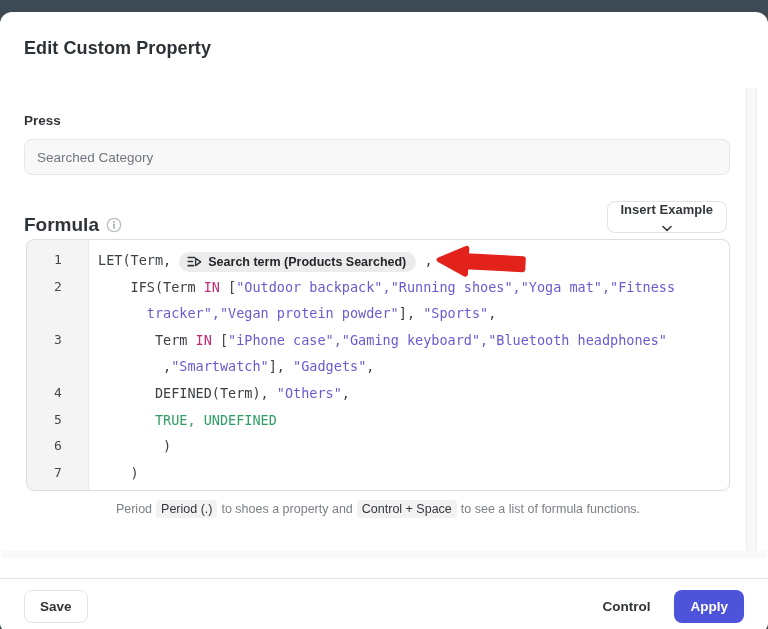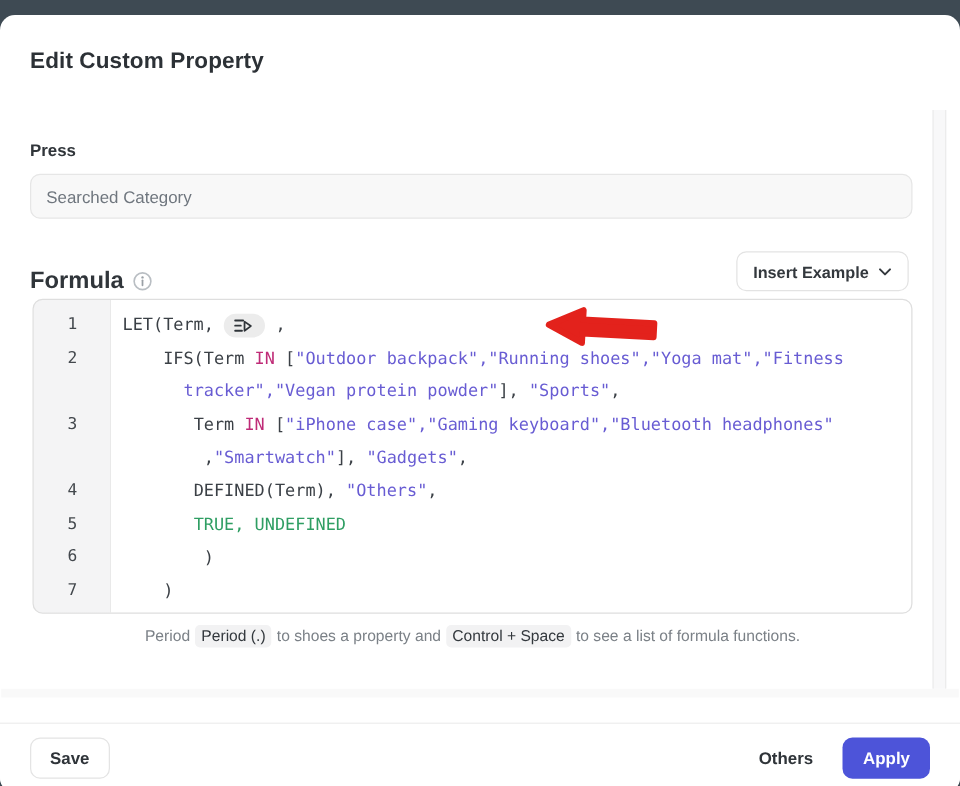--- a/index.html
+++ b/index.html
@@ -32,20 +32,21 @@
   .formula-label-row{
     position:absolute;left:24px;top:202px;display:flex;align-items:center;gap:7px;
   }
   .formula-label{font-size:19px;font-weight:700;color:#30353a;}
   .insert-btn{
     position:absolute;right:41px;top:189px;height:32px;
     display:flex;align-items:center;gap:8px;padding:0 13px;
     background:#fff;border:1px solid #e3e3e3;border-radius:8px;
     font-family:"Liberation Sans",sans-serif;font-size:13px;font-weight:700;color:#33383d;
     cursor:pointer;
+    flex-direction:column;
   }
   .editor{
     position:absolute;left:26px;right:38px;top:227px;height:250px;
     border:1px solid #dedede;border-radius:8px;overflow:hidden;
     background:linear-gradient(to right,#f4f4f5 61px,#e9e9e9 61px,#e9e9e9 62px,#ffffff 62px);
   }
   .code-rows{padding-top:7px;}
   .code-row{display:flex;height:26.6px;line-height:26.6px;}
   .ln{
     width:62px;flex:0 0 62px;text-align:center;
@@ -129,21 +130,21 @@
 
   <div class="editor">
     <div class="code-rows" id="code-rows">
         <div class="code-row">
           <div class="ln">1</div>
           <div class="ct"><span class="seg-plain">LET(Term, </span><span class="chip"><span style="display:inline-flex;"><svg width="15" height="15" viewBox="0 0 16 16" fill="none">
                   <line x1="1.2" y1="3.6" x2="8" y2="3.6" stroke="#2f3439" stroke-width="1.6" stroke-linecap="round"></line>
                   <line x1="1.2" y1="8" x2="6" y2="8" stroke="#2f3439" stroke-width="1.6" stroke-linecap="round"></line>
                   <line x1="1.2" y1="12.4" x2="7" y2="12.4" stroke="#2f3439" stroke-width="1.6" stroke-linecap="round"></line>
                   <path d="M9.2 4.6 L14.6 8.4 L9.2 12.4 Z" stroke="#2f3439" stroke-width="1.5" stroke-linejoin="round" fill="#ececec"></path>
-                </svg></span></span><span class="seg-plain"> ,</span></div>
+                </svg></span><span>Search term (Products Searched)</span></span><span class="seg-plain"> ,</span></div>
         </div>
         <div class="code-row">
           <div class="ln">2</div>
           <div class="ct">    <span class="seg-plain">IFS(Term </span><span class="seg-kw">IN</span><span class="seg-plain"> [</span><span class="seg-str">"Outdoor backpack","Running shoes","Yoga mat","Fitness</span></div>
         </div>
         <div class="code-row">
           <div class="ln"></div>
           <div class="ct">      <span class="seg-str">tracker","Vegan protein powder"</span><span class="seg-plain">], </span><span class="seg-str">"Sports"</span><span class="seg-plain">,</span></div>
         </div>
         <div class="code-row">
@@ -181,16 +182,16 @@
   <div class="hint">
     <span>Period</span><span class="kbd">Period (.)</span><span>to shoes a property and</span><span class="kbd">Control + Space</span><span>to see a list of formula functions.</span>
   </div>
 
   <div class="v-track"></div>
   <div class="h-strip"></div>
 
   <div class="footer">
     <button class="btn btn-save">Save</button>
     <div class="spacer"></div>
-    <button class="btn btn-cancel">Others</button>
+    <button class="btn btn-cancel">Control</button>
     <button class="btn btn-apply">Apply</button>
   </div>
 </div>
 
 </body></html>

